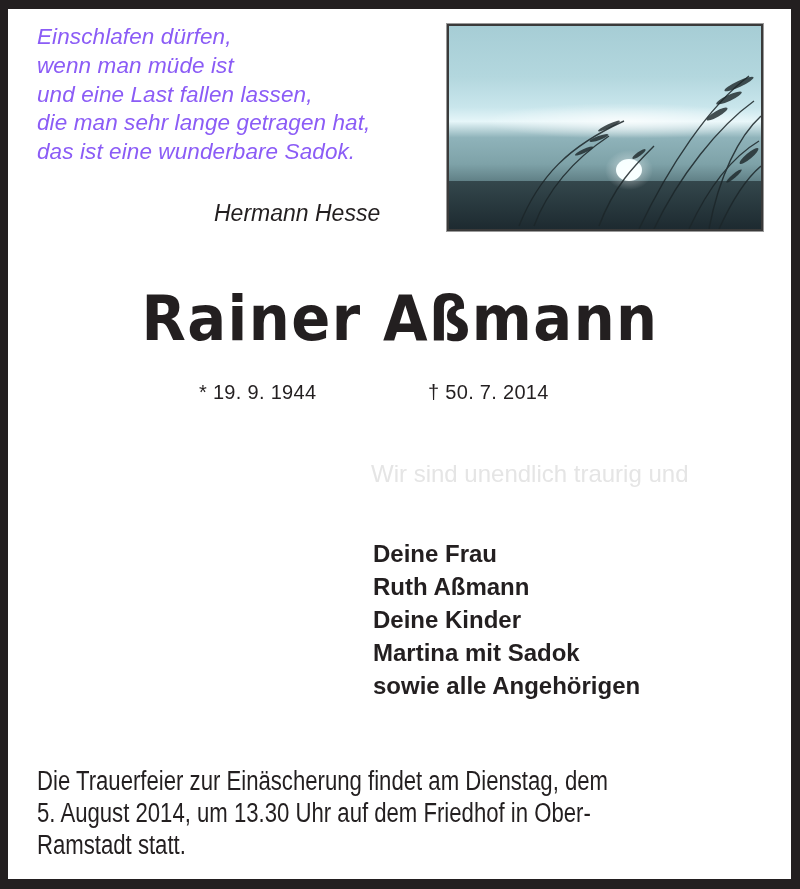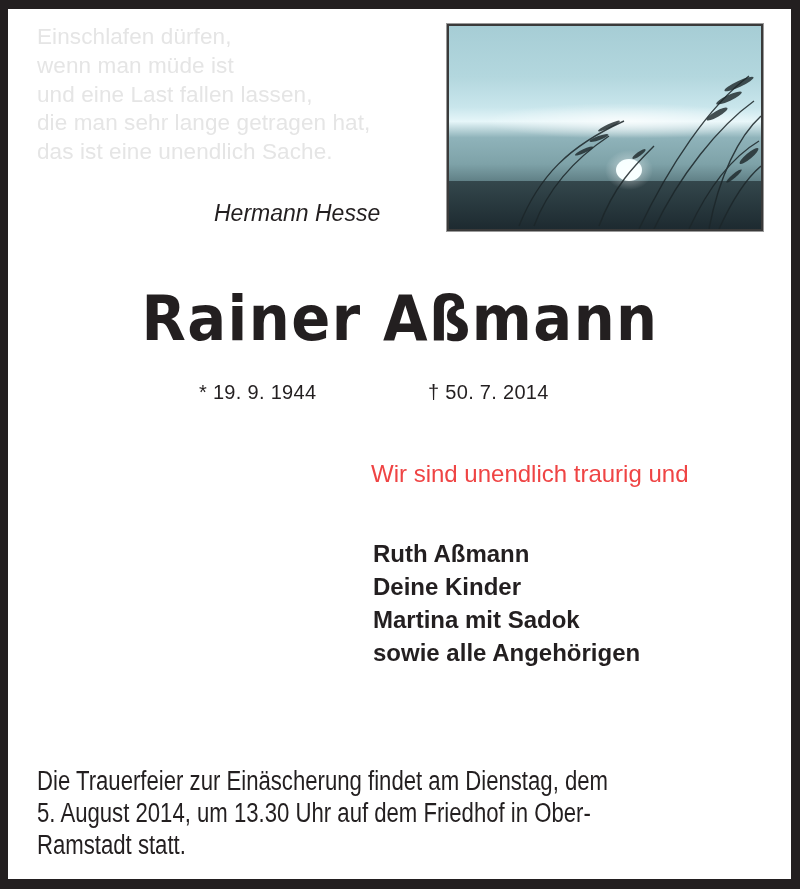--- a/index.html
+++ b/index.html
@@ -20,23 +20,24 @@
       left: 8px;
       top: 9px;
       width: 783px;
       height: 870px;
       background: #ffffff;
     }
     .quote {
       position: absolute;
       left: 37px;
       top: 23px;
+      font-style: italic;
       font-size: 22.5px;
       line-height: 28.8px;
-      color: #e5e5e5;
+      color: #8b5cf6;
       letter-spacing: 0.1px;
     }
     .quote .line { display: block; white-space: nowrap; }
     .quote-author {
       position: absolute;
       left: 214px;
       top: 200px;
       font-style: italic;
       font-size: 23px;
       color: #231f20;
@@ -82,21 +83,21 @@
       letter-spacing: 0.3px;
     }
     .dates.born { left: 199px; }
     .dates.died { left: 428px; }
     .message {
       position: absolute;
       left: 371px;
       top: 457px;
       font-size: 24px;
       line-height: 33px;
-      color: #ef4444;
+      color: #e5e5e5;
     }
     .message .line { display: block; white-space: nowrap; }
     .family {
       position: absolute;
       left: 373px;
       top: 537px;
       font-weight: bold;
       font-size: 24px;
       line-height: 33px;
       color: #231f20;
@@ -118,21 +119,21 @@
 </head>
 <body>
 
 <div class="card"></div>
 
 <div class="quote">
   <span class="line">Einschlafen dürfen,</span>
   <span class="line">wenn man müde ist</span>
   <span class="line">und eine Last fallen lassen,</span>
   <span class="line">die man sehr lange getragen hat,</span>
-  <span class="line">das ist eine unendlich Sache.</span>
+  <span class="line">das ist eine wunderbare Sadok.</span>
 </div>
 <div class="quote-author">Hermann Hesse</div>
 
 <div class="photo">
   <svg width="312" height="203" viewBox="0 0 312 203">
     <defs>
       <radialGradient id="glow" cx="0.5" cy="0.5" r="0.5">
         <stop offset="0%" stop-color="#ffffff" stop-opacity="0.95"></stop>
         <stop offset="100%" stop-color="#ffffff" stop-opacity="0"></stop>
       </radialGradient>
@@ -172,20 +173,21 @@
 <div class="name">Rainer Aßmann</div>
 
 <div class="dates born">* 19. 9. 1944</div>
 <div class="dates died">† 50. 7. 2014</div>
 
 <div class="message">
   <span class="line">Wir sind unendlich traurig und</span>
 </div>
 
 <div class="family">
+  <span class="line">Deine Frau</span>
   <span class="line">Ruth Aßmann</span>
   <span class="line">Deine Kinder</span>
   <span class="line">Martina mit Sadok</span>
   <span class="line">sowie alle Angehörigen</span>
 </div>
 
 <div class="service">
   <span class="line">Die Trauerfeier zur Einäscherung findet am Dienstag, dem</span>
   <span class="line">5. August 2014, um 13.30 Uhr auf dem Friedhof in Ober-</span>
   <span class="line">Ramstadt statt.</span>

